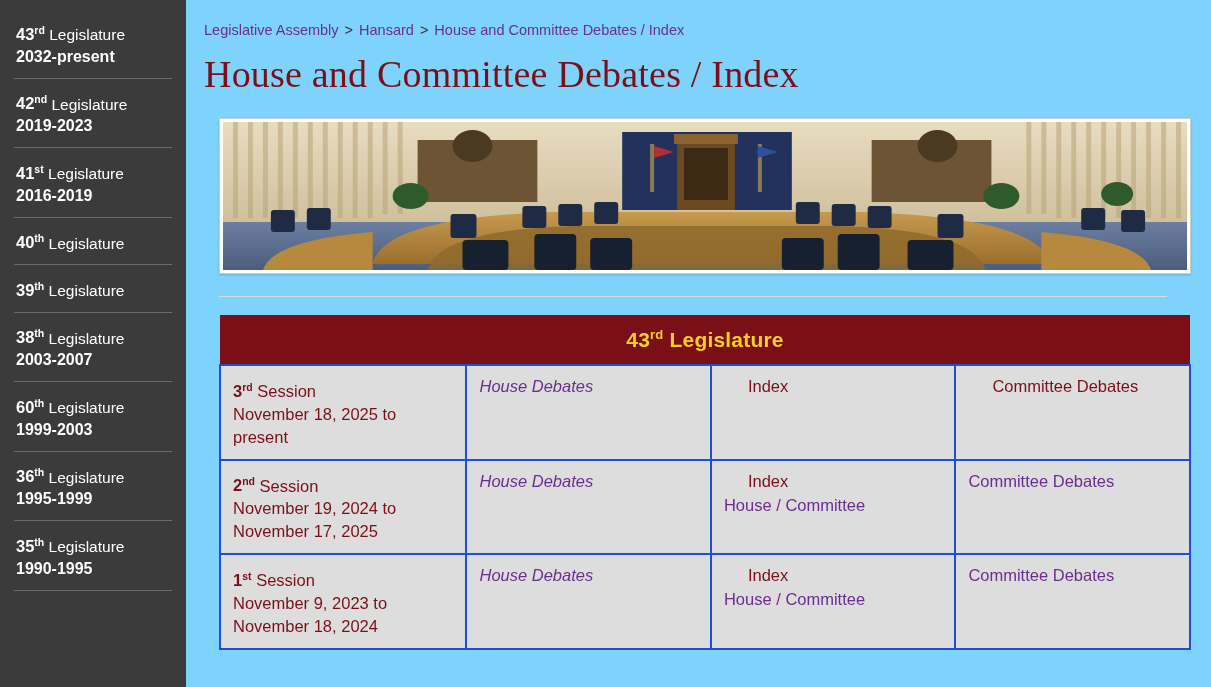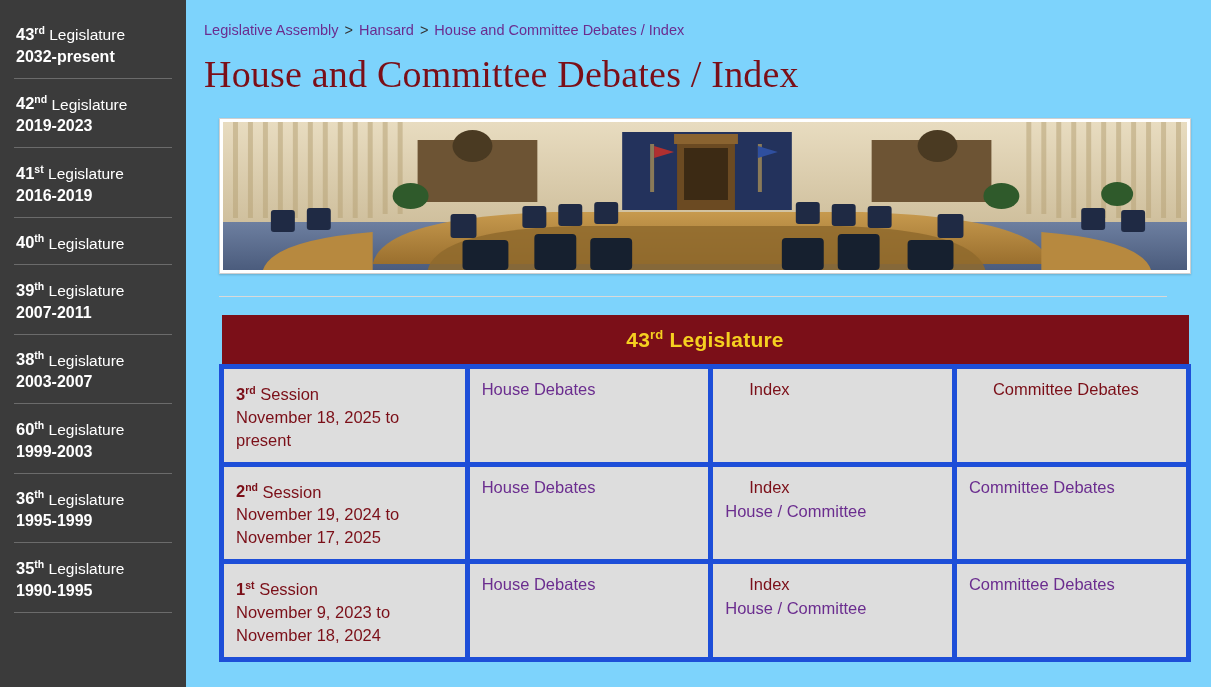--- a/index.html
+++ b/index.html
@@ -106,29 +106,29 @@
     color: #f5d020;
     font-size: 21px;
     font-weight: bold;
     padding: 12px 8px;
     text-align: center;
     letter-spacing: 0.2px;
   }
   table.leg-table th.table-title sup { font-size: 13px; }
   table.leg-table td {
     background: #dddddd;
-    border: 5px solid #1d4ed8;
+    border: 2px solid #1d4ed8;
     vertical-align: top;
     padding: 9px 12px 10px 12px;
     font-size: 16.5px;
     line-height: 23px;
     color: #7b0f18;
   }
   td.session-cell { width: 247px; }
-  td.house-cell { width: 245px; }
+  td.house-cell { width: 245px; font-style: italic; }
   td.index-cell { width: 245px; }
   td.committee-cell { width: 235px; }
 
   .sess-label { font-weight: bold; }
   .sess-label sup { font-size: 10.5px; }
   .sess-word { font-weight: normal; color: #7b0f18; }
   .sess-dates { color: #7b0f18; }
 
   a.link {
     color: #6b2d8f;
@@ -175,21 +175,20 @@
         <span class="side-num"><span>40</span><sup>th</sup></span>
         <span class="side-leg">Legislature</span>
       </div>
     </div>
 
     <div class="side-item">
       <div class="side-line1">
         <span class="side-num"><span>39</span><sup>th</sup></span>
         <span class="side-leg">Legislature</span>
       </div>
-      <div class="side-line2">2007-2011</div>
     </div>
 
     <div class="side-item">
       <div class="side-line1">
         <span class="side-num"><span>38</span><sup>th</sup></span>
         <span class="side-leg">Legislature</span>
       </div>
       <div class="side-line2">2003-2007</div>
     </div>
 

